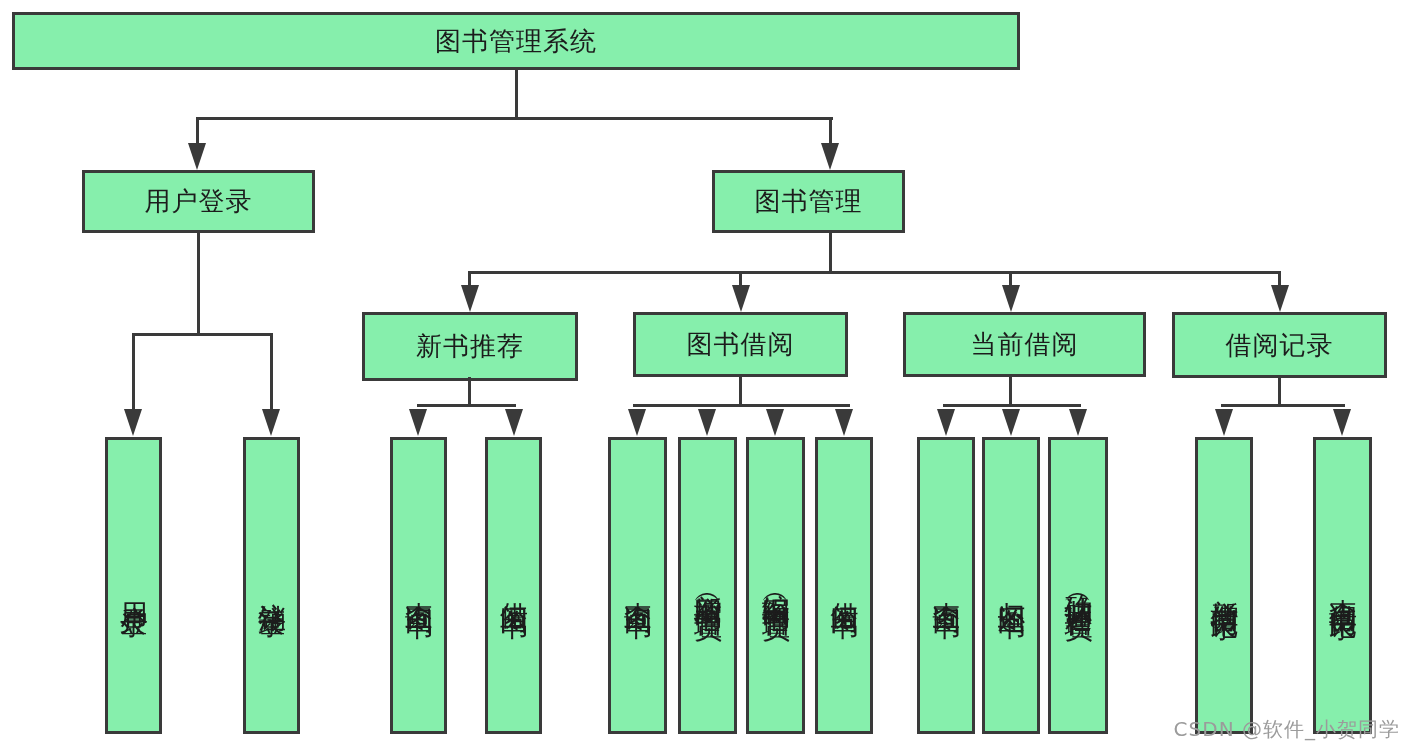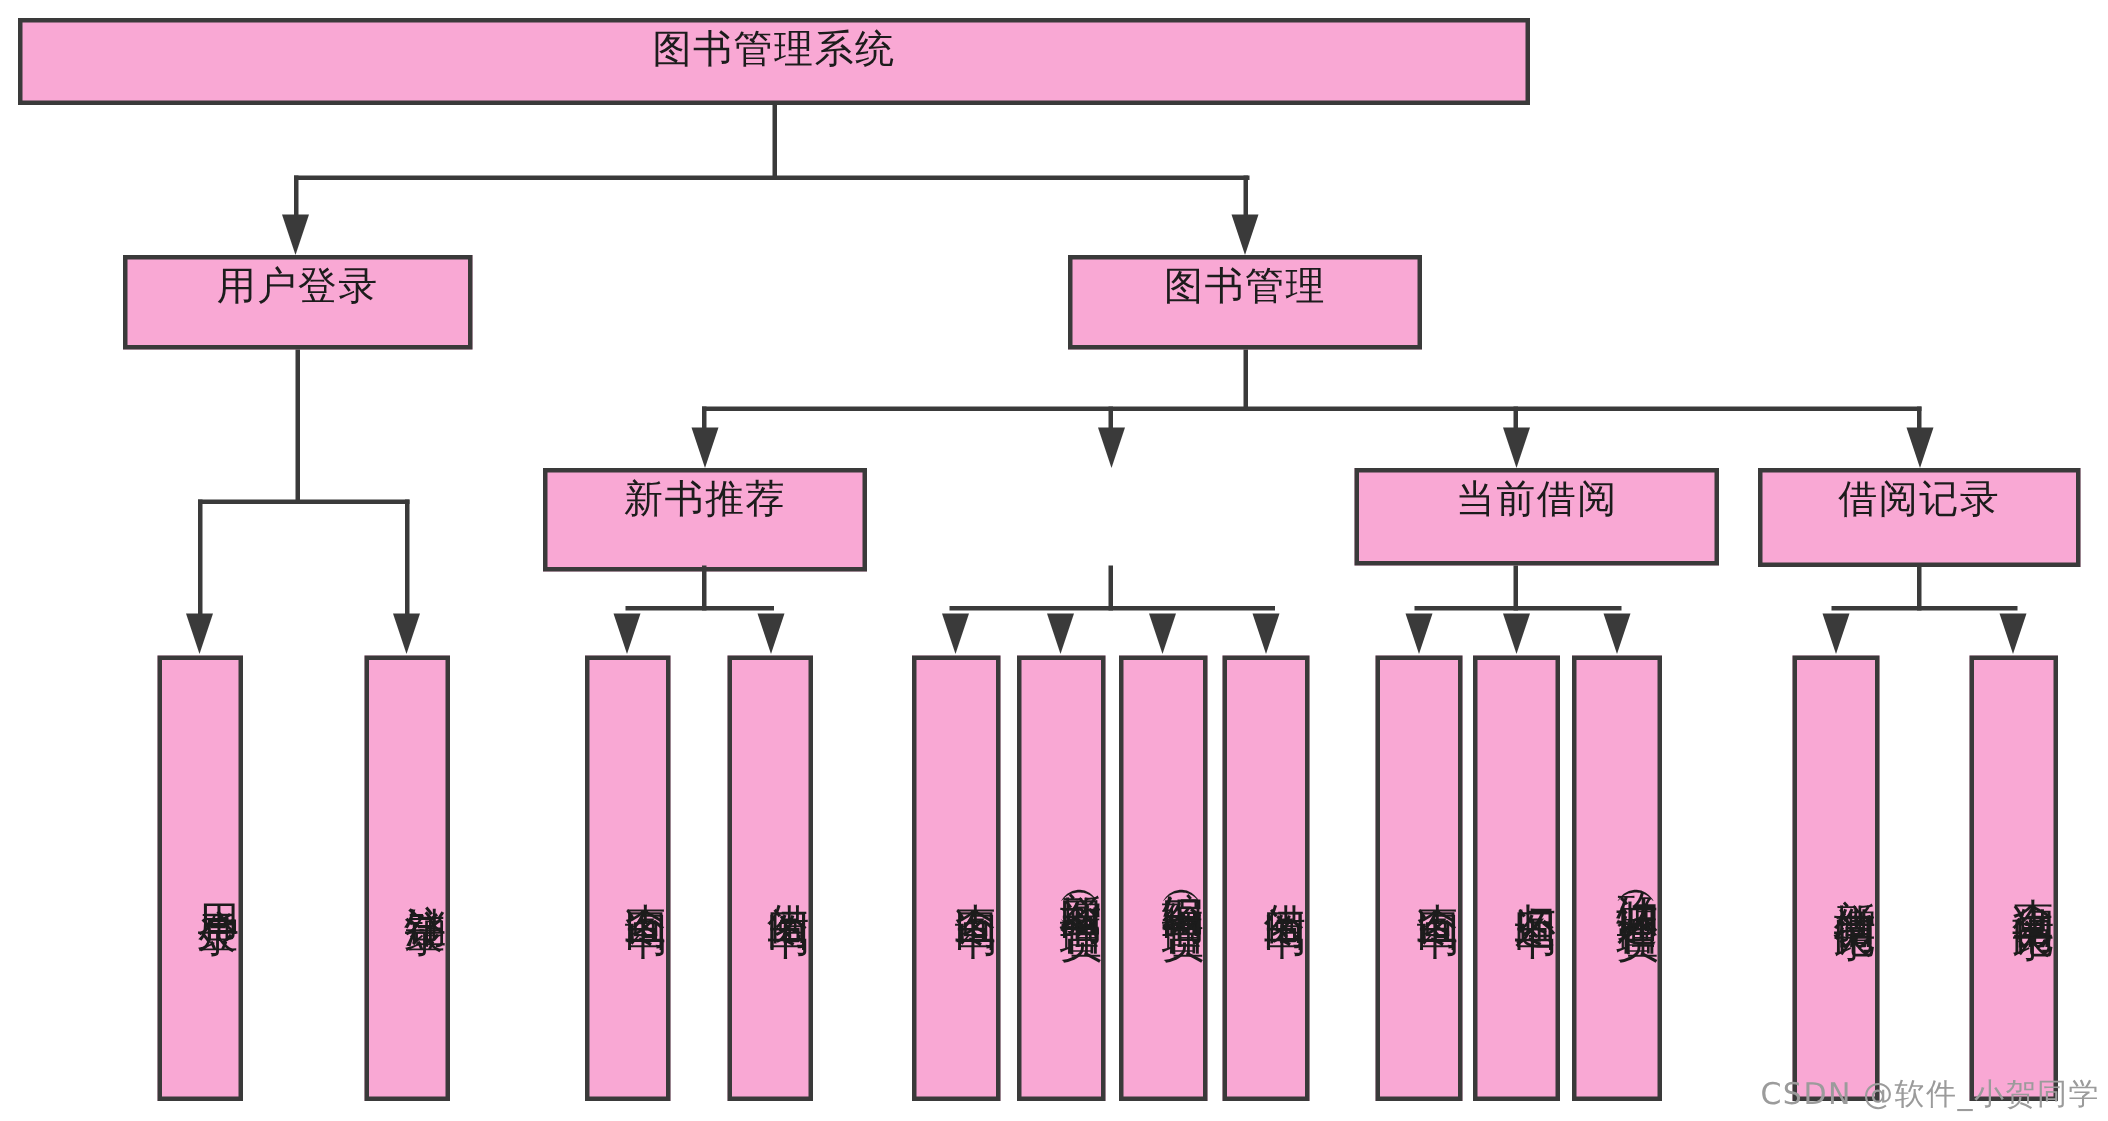--- a/index.html
+++ b/index.html
@@ -18,25 +18,26 @@
     position:relative;
     width:1405px;
     height:747px;
     background:var(--background);
     overflow:hidden;
   }
   .box{
     position:absolute;
     box-sizing:border-box;
     border:3px solid var(--line);
-    background:#f9a8d4;
+    background:#86efac;
     display:flex;
-    align-items:flex-start;
+    align-items:center;
     justify-content:center;
     color:var(--text);
+    font-family:Liberation Serif, serif;
   }
   .hbox{
     font-size:26px;
     letter-spacing:1px;
     white-space:nowrap;
   }
   .vbox{
     writing-mode:vertical-rl;
     text-orientation:mixed;
     font-size:28px;
@@ -77,21 +78,21 @@
   <div class="line" style="left:515px;top:70px;width:3px;height:49px;"></div>
   <div class="line" style="left:196px;top:117px;width:637px;height:3px;"></div>
   <div class="line" style="left:196px;top:117px;width:3px;height:29px;"></div>
   <div class="line" style="left:829px;top:117px;width:3px;height:29px;"></div>
   <div class="arrow" style="left:188px;top:143px;"></div>
   <div class="arrow" style="left:821px;top:143px;"></div>
 
   <div class="box hbox" style="left:82px;top:170px;width:233px;height:63px;">
     <span>用户登录</span>
   </div>
-  <div class="box hbox" style="left:712px;top:170px;width:236px;height:63px;">
+  <div class="box hbox" style="left:712px;top:170px;width:193px;height:63px;">
     <span>图书管理</span>
   </div>
 
   <div class="line" style="left:197px;top:233px;width:3px;height:103px;"></div>
   <div class="line" style="left:132px;top:333px;width:141px;height:3px;"></div>
   <div class="line" style="left:132px;top:333px;width:3px;height:78px;"></div>
   <div class="line" style="left:270px;top:333px;width:3px;height:78px;"></div>
   <div class="arrow" style="left:124px;top:409px;"></div>
   <div class="arrow" style="left:262px;top:409px;"></div>
 
@@ -101,20 +102,23 @@
   <div class="line" style="left:739px;top:271px;width:3px;height:15px;"></div>
   <div class="line" style="left:1009px;top:271px;width:3px;height:15px;"></div>
   <div class="line" style="left:1278px;top:271px;width:3px;height:15px;"></div>
   <div class="arrow" style="left:461px;top:285px;"></div>
   <div class="arrow" style="left:732px;top:285px;"></div>
   <div class="arrow" style="left:1002px;top:285px;"></div>
   <div class="arrow" style="left:1271px;top:285px;"></div>
 
   <div class="box hbox" style="left:362px;top:312px;width:216px;height:69px;">
     <span>新书推荐</span>
+  </div>
+  <div class="box hbox" style="left:633px;top:312px;width:215px;height:65px;">
+    <span>图书借阅</span>
   </div>
   <div class="box hbox" style="left:903px;top:312px;width:243px;height:65px;">
     <span>当前借阅</span>
   </div>
   <div class="box hbox" style="left:1172px;top:312px;width:215px;height:66px;">
     <span>借阅记录</span>
   </div>
 
   <div class="line" style="left:468px;top:377px;width:3px;height:30px;"></div>
   <div class="line" style="left:417px;top:404px;width:99px;height:3px;"></div>

